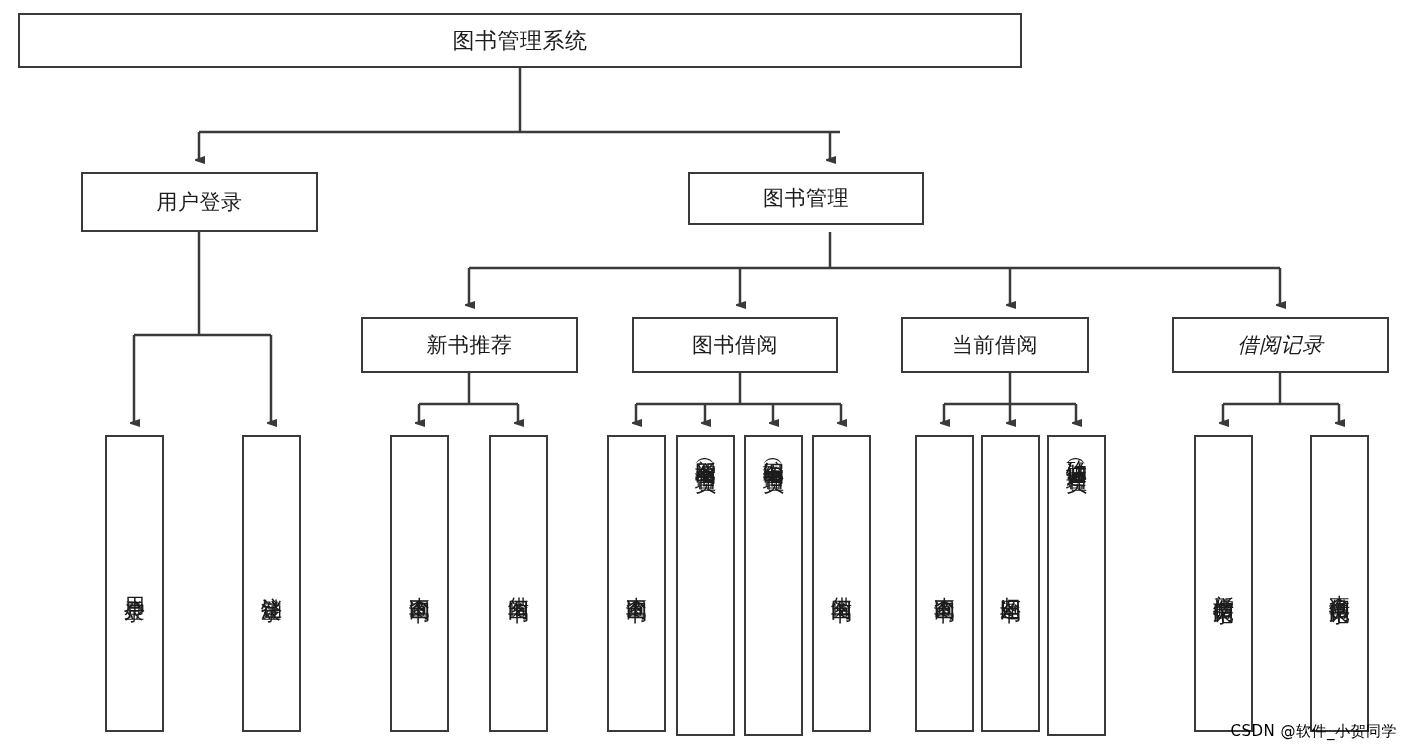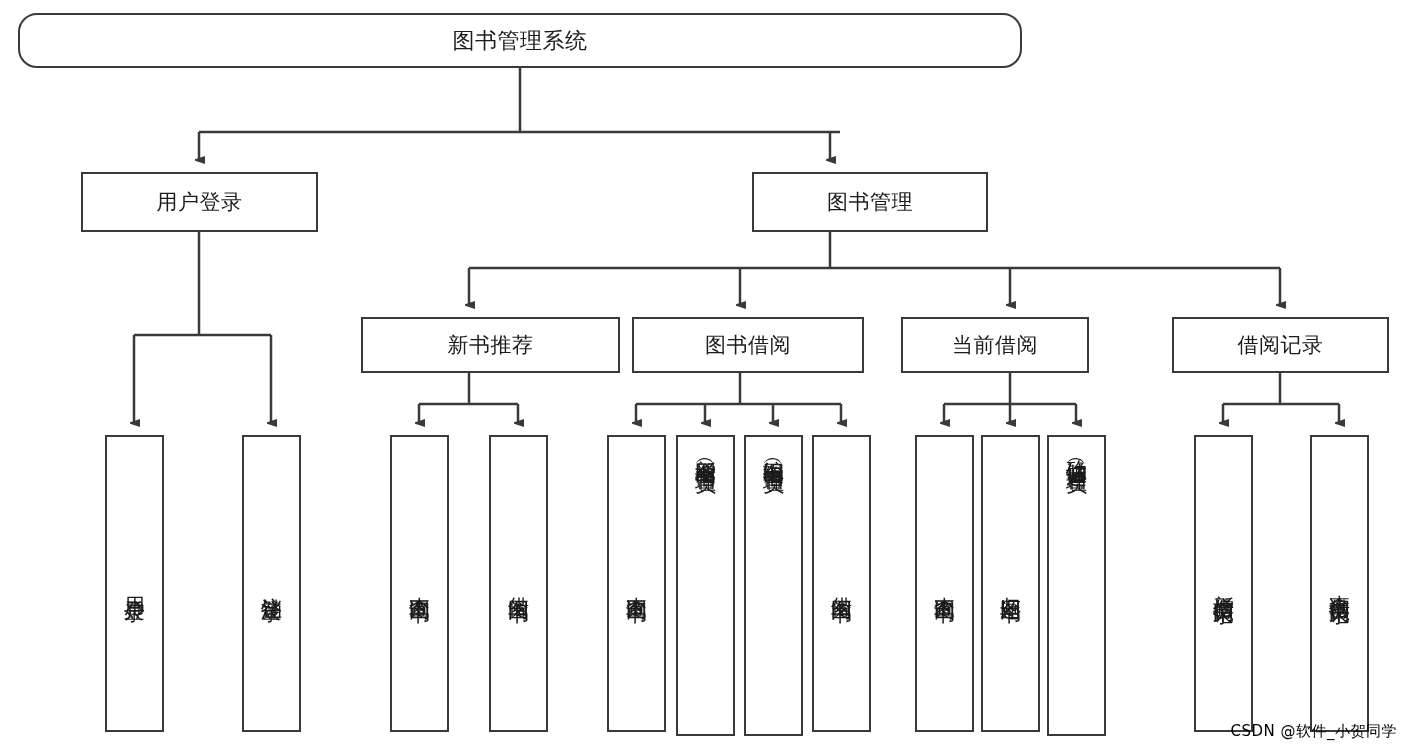--- a/index.html
+++ b/index.html
@@ -125,41 +125,41 @@
       <path d="M1010,404 L1010,423" marker-end="url(#arrow)"></path>
       <path d="M1076,404 L1076,423" marker-end="url(#arrow)"></path>
 
       <path d="M1280,373 L1280,404"></path>
       <path d="M1223,404 L1339,404"></path>
       <path d="M1223,404 L1223,423" marker-end="url(#arrow)"></path>
       <path d="M1339,404 L1339,423" marker-end="url(#arrow)"></path>
     </g>
   </svg>
 
-  <div class="node horiz root" style="left:18px; top:13px; width:1004px; height:55px;border-radius:19px;">
+  <div class="node horiz root" style="left:18px; top:13px; width:1004px; height:55px;">
     <span class="node-label">图书管理系统</span>
   </div>
 
   <div class="node horiz" style="left:81px; top:172px; width:237px; height:60px;">
     <span class="node-label">用户登录</span>
   </div>
-  <div class="node horiz" style="left:752px; top:172px; width:236px; height:60px;">
+  <div class="node horiz" style="left:688px; top:172px; width:236px; height:53px;">
     <span class="node-label">图书管理</span>
   </div>
 
-  <div class="node horiz" style="left:361px; top:317px; width:259px; height:56px;">
+  <div class="node horiz" style="left:361px; top:317px; width:217px; height:56px;">
     <span class="node-label">新书推荐</span>
   </div>
-  <div class="node horiz" style="left:632px; top:317px; width:232px; height:56px;">
+  <div class="node horiz" style="left:632px; top:317px; width:206px; height:56px;">
     <span class="node-label">图书借阅</span>
   </div>
   <div class="node horiz" style="left:901px; top:317px; width:188px; height:56px;">
     <span class="node-label">当前借阅</span>
   </div>
-  <div class="node horiz" style="left:1172px; top:317px; width:217px; height:56px;">
+  <div class="node horiz" style="left:1172px; top:317px; width:217px; height:56px;font-style:italic;">
     <span class="node-label">借阅记录</span>
   </div>
 
   <div class="node vert centered" style="left:105px; top:435px; width:59px; height:297px;">
     <span class="node-label">用户登录</span>
   </div>
   <div class="node vert centered" style="left:242px; top:435px; width:59px; height:297px;">
     <span class="node-label">注销登录</span>
   </div>
 

